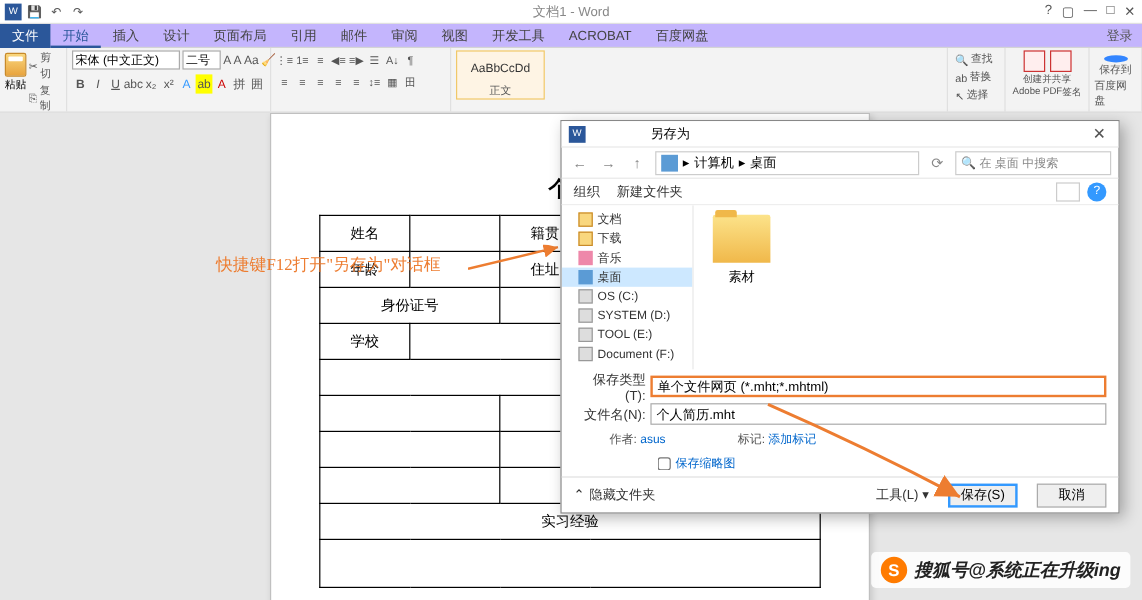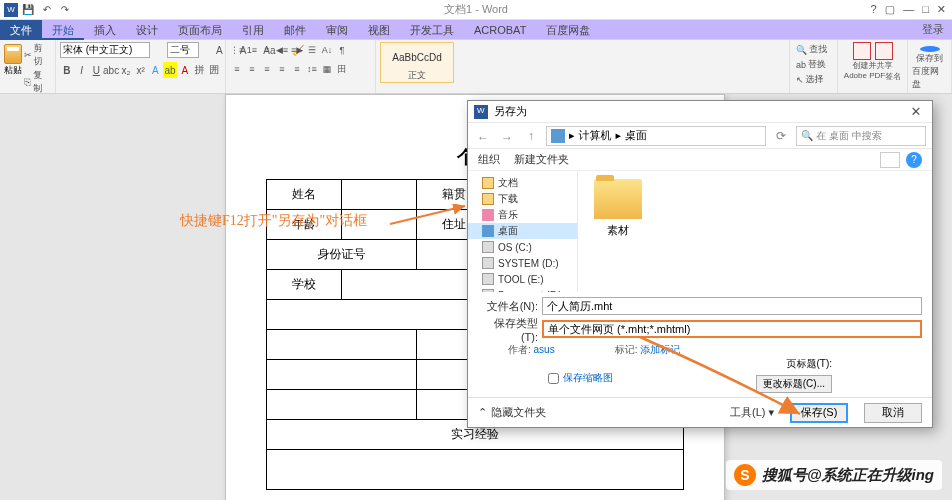--- a/index.html
+++ b/index.html
@@ -27,21 +27,21 @@
 
 .clipboard { width: 56px; }
 .clipboard-main { display: flex; gap: 2px; }
 .paste-btn { width: 24px; height: 36px; display: flex; flex-direction: column; align-items: center; justify-content: center; }
 .paste-icon { width: 18px; height: 20px; background: linear-gradient(#f9d77e, #e8a33d); border: 1px solid #c88a2a; border-radius: 2px; position: relative; }
 .paste-icon::before { content: ''; position: absolute; top: 2px; left: 2px; right: 2px; height: 4px; background: #fff; border-radius: 1px; }
 .clip-side { display: flex; flex-direction: column; gap: 1px; font-size: 9px; color: #555; }
 .clip-side div { display: flex; align-items: center; gap: 2px; }
 
 .font-group { width: 170px; }
-.font-row1 { display: flex; gap: 17px; height: 18px; }
+.font-row1 { display: flex; gap: 2px; height: 18px; }
 .font-sel { height: 16px; border: 1px solid #ababab; background: #fff; font-size: 10px; padding: 0 2px; }
 .font-row2 { display: flex; gap: 1px; margin-top: 2px; }
 .font-btn { width: 14px; height: 16px; font-size: 10px; color: #555; display: flex; align-items: center; justify-content: center; }
 
 .para-group { width: 150px; }
 .para-row { display: flex; gap: 1px; height: 17px; }
 .para-btn { width: 14px; height: 16px; font-size: 9px; color: #555; display: flex; align-items: center; justify-content: center; }
 
 .styles-group { flex: 1; display: flex; overflow: hidden; }
 .style-item { width: 74px; height: 48px; border: 1px solid transparent; display: flex; flex-direction: column; align-items: center; font-size: 9px; color: #555; padding-top: 2px; }
@@ -64,21 +64,21 @@
 .page { position: absolute; left: 225px; top: 0; width: 500px; height: 600px; background: #fff; border: 1px solid #c0c0c0; box-shadow: 2px 2px 6px rgba(0,0,0,0.15); padding: 50px 40px; }
 .page h2 { text-align: center; font-size: 18px; font-family: SimSun; }
 .resume-table { border-collapse: collapse; width: 100%; margin-top: 10px; }
 .resume-table td { border: 1px solid #000; height: 30px; font-size: 12px; text-align: center; font-family: SimSun; }
 
 .annotation { position: absolute; left: 180px; top: 118px; color: #ed7d31; font-size: 14px; font-family: SimSun; z-index: 5; }
 .arrow1 { position: absolute; left: 390px; top: 110px; width: 80px; height: 30px; z-index: 5; }
 
 
 .dialog { position: absolute; left: 467px; top: 100px; width: 466px; height: 328px; background: #fff; border: 1px solid #888; box-shadow: 4px 4px 12px rgba(0,0,0,0.3); z-index: 10; display: flex; flex-direction: column; }
-.dlg-title { height: 22px; background: #fff; display: flex; align-items: center; padding: 0 6px; border-bottom: 1px solid #e8e8e8; }
+.dlg-title { height: 22px; background: #fff; display: flex; align-items: center; padding: 0 6px; border-bottom: 1px solid #e8e8e8; gap: 48px; }
 .dlg-title-icon { width: 14px; height: 14px; background: #2b579a; margin-right: 6px; position: relative; }
 .dlg-title-icon::after { content: 'W'; color: #fff; font-size: 8px; position: absolute; top: 1px; left: 3px; }
 .dlg-close { margin-left: auto; width: 20px; text-align: center; color: #555; font-size: 13px; }
 .dlg-nav { height: 26px; display: flex; align-items: center; padding: 0 6px; gap: 6px; border-bottom: 1px solid #e8e8e8; }
 .nav-btn { width: 18px; height: 18px; color: #888; font-size: 12px; display: flex; align-items: center; justify-content: center; }
 .breadcrumb { flex: 1; height: 20px; border: 1px solid #ccc; display: flex; align-items: center; padding: 0 4px; font-size: 11px; gap: 4px; }
 .bc-icon { width: 14px; height: 14px; background: #5b9bd5; }
 .search-box { width: 130px; height: 20px; border: 1px solid #ccc; font-size: 10px; color: #888; padding: 0 4px; display: flex; align-items: center; }
 .dlg-toolbar { height: 22px; display: flex; align-items: center; padding: 0 10px; gap: 14px; border-bottom: 1px solid #eee; }
 .dlg-toolbar span { font-size: 11px; color: #333; }
@@ -414,40 +414,36 @@
 
     </div>
     <div class="file-area">
       <div class="folder-item">
         <div class="folder-icon"></div>
         <span>素材</span>
       </div>
     </div>
   </div>
   <div class="dlg-fields">
+    <div class="field-row hl">
+      <span class="field-label">保存类型(T):</span>
+      <input class="field-input" value="单个文件网页 (*.mht;*.mhtml)" style="">
+    </div>
     <div class="field-row">
       <span class="field-label">文件名(N):</span>
       <input class="field-input" value="个人简历.mht" style="">
-    </div>
-    <div class="field-row hl">
-      <span class="field-label">保存类型(T):</span>
-      <input class="field-input" value="单个文件网页 (*.mht;*.mhtml)" style="">
     </div>
     <div class="meta-row">
       <span><span>作者:</span> <a>asus</a></span>
       <span><span>标记:</span> <a>添加标记</a></span>
     </div>
     <div style="display:flex">
       <div class="checkbox-row">
         <input type="checkbox" style="">
         <span style="color:#06c">保存缩略图</span>
-      </div>
-      <div style="margin-left:auto;margin-right:90px;font-size:10px;display:flex;flex-direction:column;align-items:flex-end;gap:4px">
-        <span>页标题(T):</span>
-        <button class="title-change-btn">更改标题(C)...</button>
       </div>
     </div>
   </div>
   <div class="dlg-footer">
     <span class="hide-folders">
         <span>⌃</span>
         <span>隐藏文件夹</span>
       </span>
     <div class="footer-right">
       <span class="tools-btn"><span>工具(L)</span> ▾</span>

